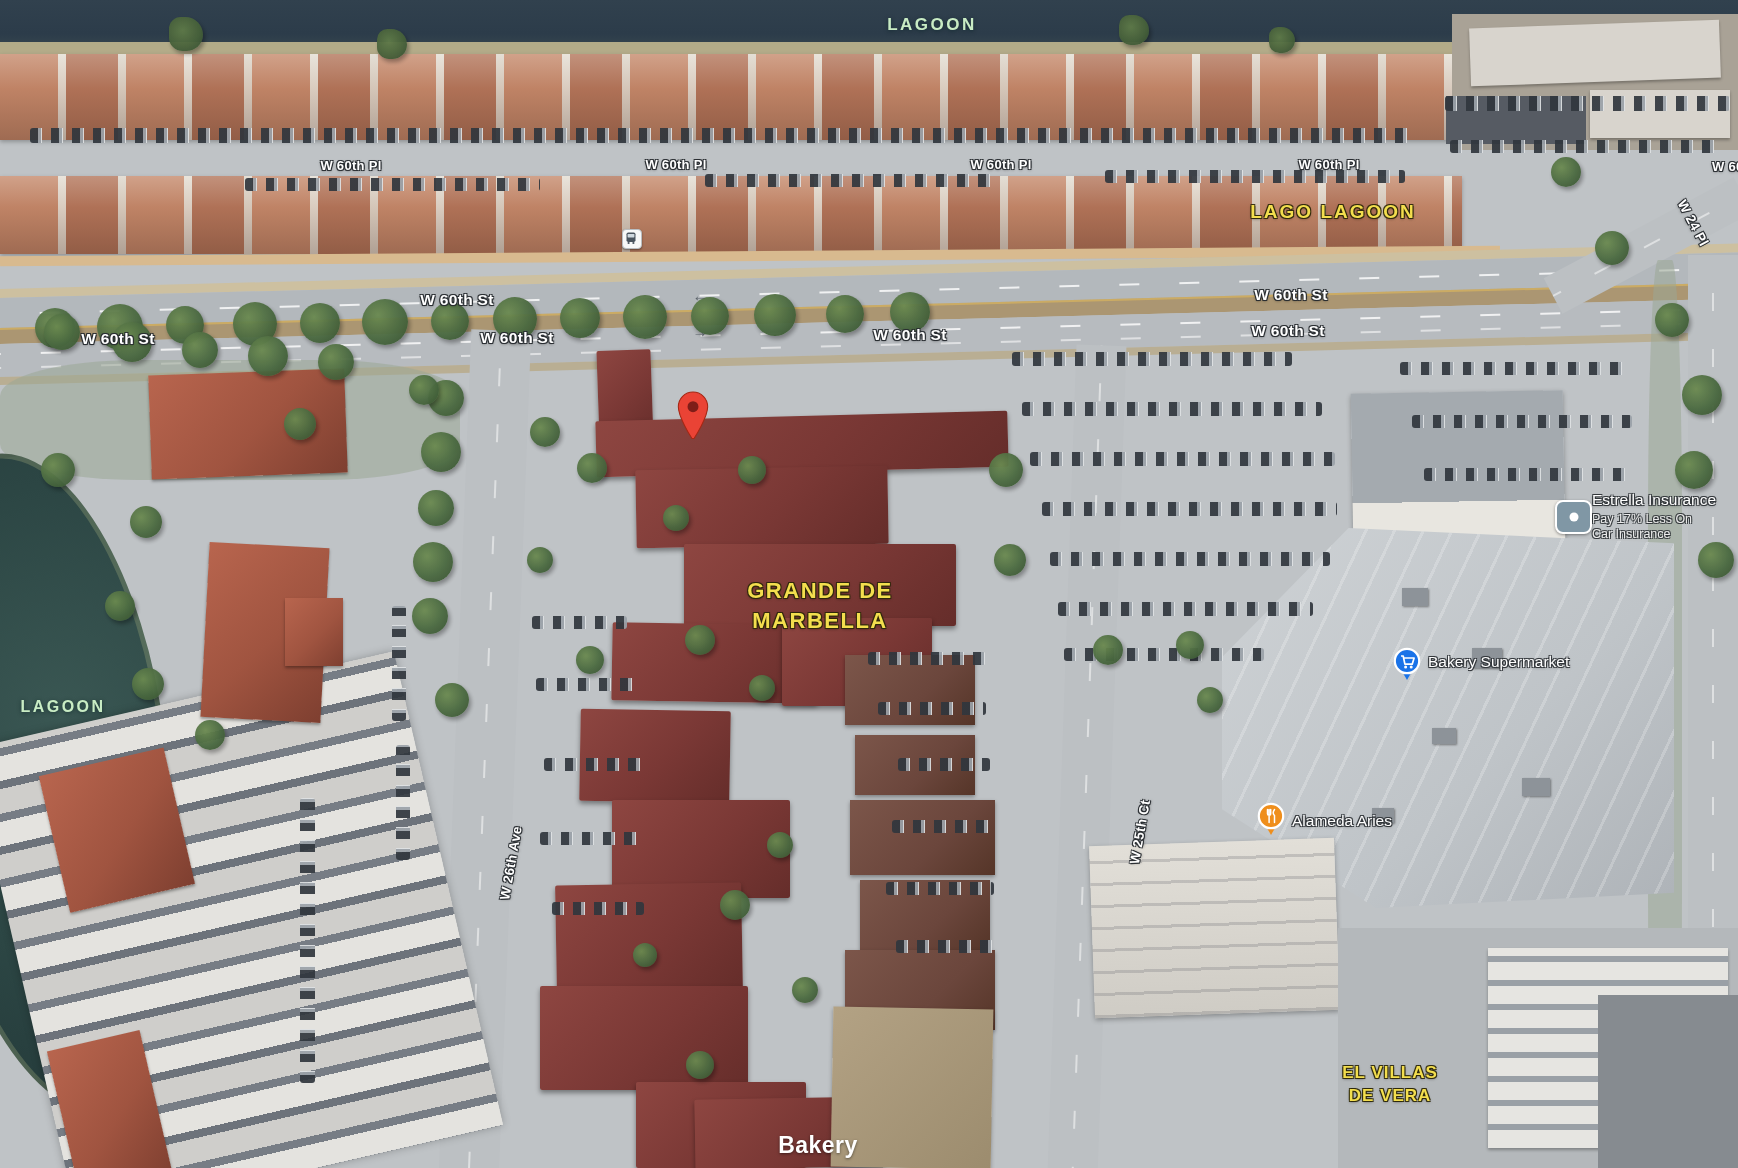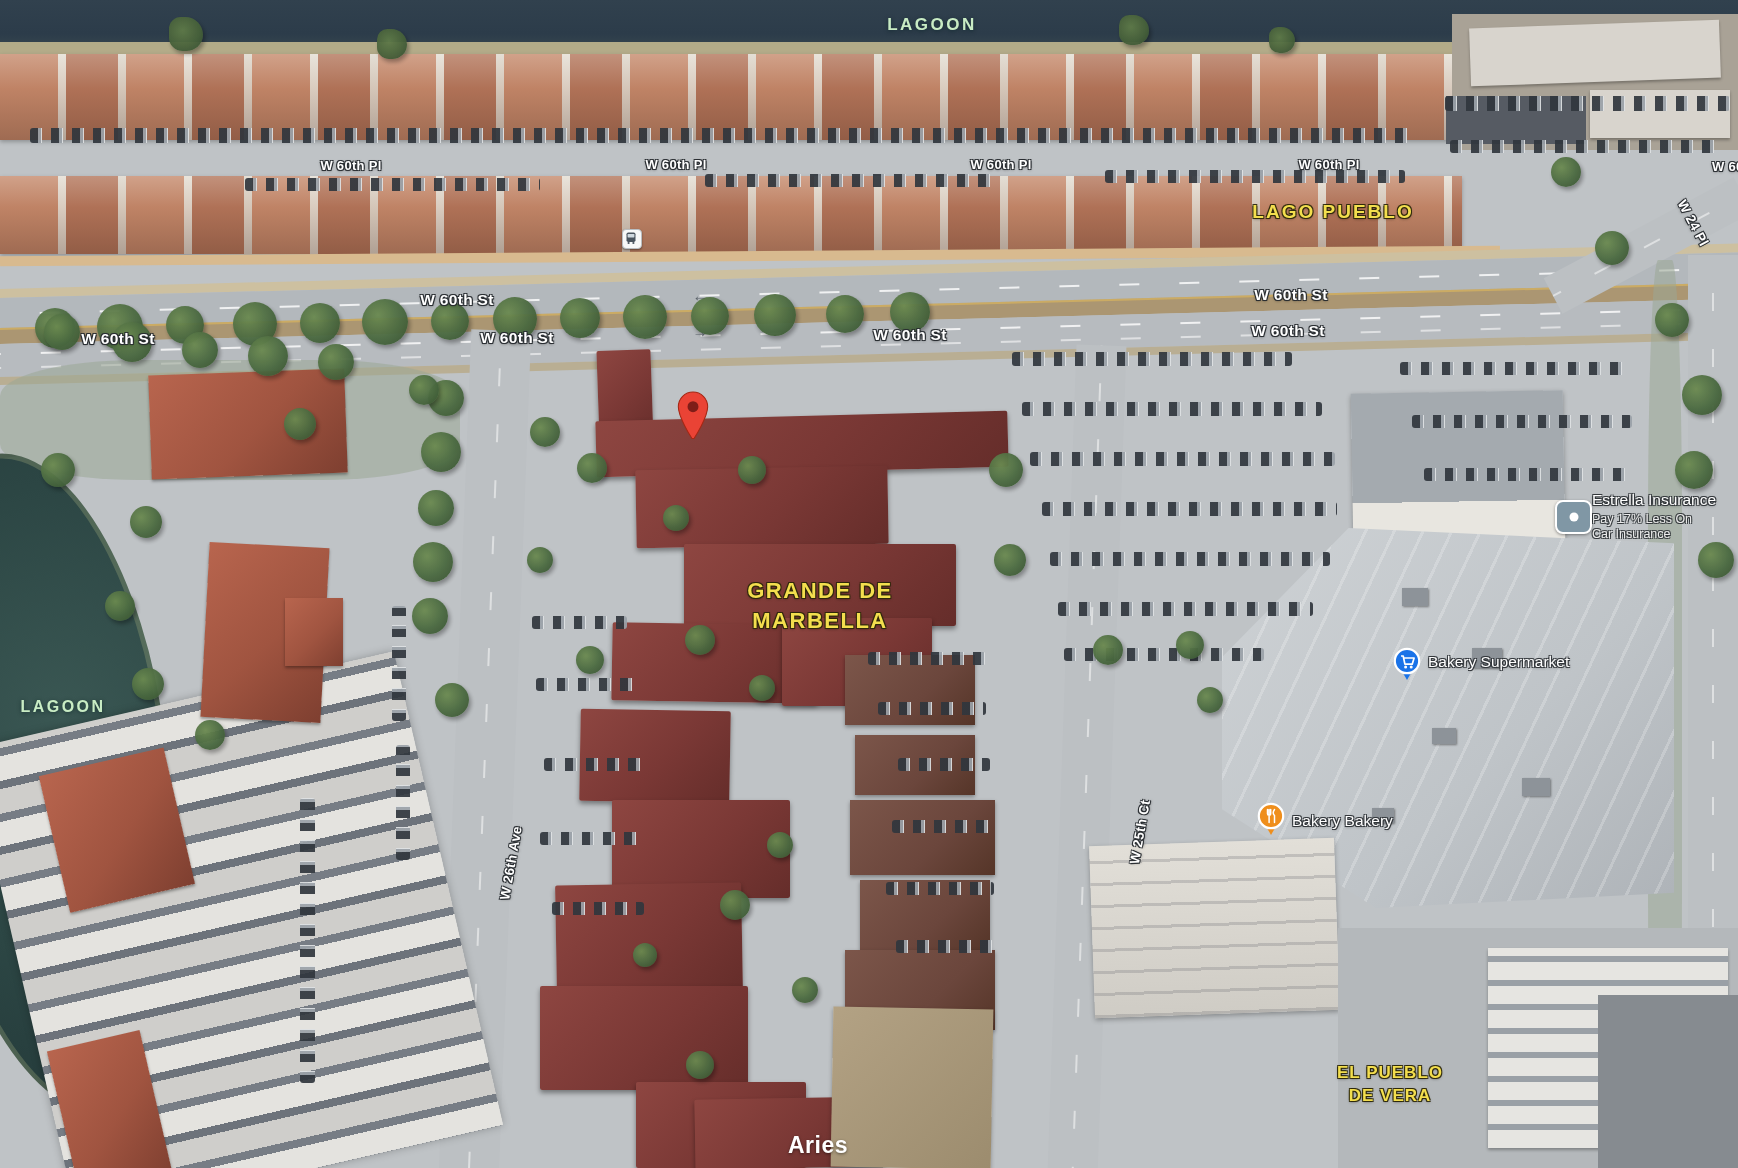--- a/index.html
+++ b/index.html
@@ -186,27 +186,27 @@
   <div class="lbl street street-big" style="left:457px;top:300px;">W 60th St</div>
   <div class="lbl street street-big" style="left:517px;top:338px;">W 60th St</div>
   <div class="lbl street street-big" style="left:910px;top:335px;">W 60th St</div>
   <div class="lbl street street-big" style="left:1291px;top:295px;">W 60th St</div>
   <div class="lbl street street-big" style="left:1288px;top:331px;">W 60th St</div>
 
   <div class="lbl street vstreet" style="left:511px;top:863px;transform:translate(-50%,-50%) rotate(-80deg);">W 26th Ave</div>
   <div class="lbl street vstreet" style="left:1140px;top:832px;transform:translate(-50%,-50%) rotate(-80deg);">W 25th Ct</div>
   <div class="lbl street vstreet" style="left:1693px;top:223px;transform:translate(-50%,-50%) rotate(62deg);">W 24 Pl</div>
 
-  <div class="lbl area" style="left:1333px;top:212px;">LAGO PUEBLO</div>
+  <div class="lbl area" style="left:1333px;top:212px;">LAGO LAGOON</div>
   <div class="lbl area" style="left:820px;top:606px;font-size:22px;letter-spacing:1.5px;">
     <div>GRANDE DE</div>
     <div>MARBELLA</div>
   </div>
   <div class="lbl area" style="left:1390px;top:1085px;font-size:17px;letter-spacing:1px;">
-    <div>EL PUEBLO</div>
+    <div>EL VILLAS</div>
     <div>DE VERA</div>
   </div>
 
   <div class="lbl waterlbl" style="left:932px;top:25px;">LAGOON</div>
   <div class="lbl waterlbl" style="left:63px;top:707px;font-size:16px;">LAGOON</div>
 
   <div class="lbl arrowmark" style="left:700px;top:295px;">←</div>
   <div class="lbl arrowmark" style="left:700px;top:331px;">→</div>
 
   <div class="adicon" style="left:1555px;top:500px;">
@@ -227,39 +227,39 @@
   </div>
   <div class="lbl poi-title anchor-l" style="left:1428px;top:662px;">Bakery Supermarket</div>
 
   <div class="poipin" style="left:1257px;top:802px;">
     <svg width="28" height="36" viewBox="0 0 28 36">
       <path d="M14 33 L10 26 H18 Z" fill="#ef8e1b"></path>
       <circle cx="14" cy="14" r="12.2" fill="#ef8e1b" stroke="#fff" stroke-width="2.2"></circle>
       <path d="M10.5 7.5v4.2c0 1 .8 1.6 1.6 1.6M13.7 7.5v4.2c0 1-.8 1.6-1.6 1.6m0-5.8v13m5.4-13c-1.5 2-1.5 4.5 0 6v7" stroke="#fff" stroke-width="1.5" fill="none" stroke-linecap="round"></path>
     </svg>
   </div>
-  <div class="lbl poi-title anchor-l" style="left:1292px;top:821px;">Bakery Bakery</div>
+  <div class="lbl poi-title anchor-l" style="left:1292px;top:821px;">Alameda Aries</div>
 
   <div class="busicon" style="left:622px;top:229px;">
     <svg width="16" height="16" viewBox="0 0 16 16" style="position:absolute;left:0;top:0;">
       <rect x="3.5" y="2.5" width="9" height="9.5" rx="1.8" fill="#4a545e"></rect>
       <rect x="4.6" y="4" width="6.8" height="3.4" rx=".6" fill="#cfd8de"></rect>
       <circle cx="5.6" cy="13" r="1.1" fill="#4a545e"></circle>
         <circle cx="10.4" cy="13" r="1.1" fill="#4a545e"></circle>
     </svg>
   </div>
 
   <div class="poipin" style="left:677px;top:391px;z-index:45;">
     <svg width="32" height="48" viewBox="0 0 24 36">
       <path d="M12 .8C5.9.8 1 5.7 1 11.8c0 7.6 9.3 22.4 10 23.5.5.7 1.5.7 2 0 .7-1.1 10-15.9 10-23.5C23 5.7 18.1.8 12 .8z" fill="#EA4335" stroke="#A52714" stroke-width=".8"></path>
       <circle cx="12" cy="11.8" r="4.1" fill="#7F1D18"></circle>
     </svg>
   </div>
 
-  <div class="lbl gwm" style="left:818px;top:1145px;">Aries</div>
+  <div class="lbl gwm" style="left:818px;top:1145px;">Bakery</div>
 <div class="tree" style="left: 35px; top: 308px; width: 40px; height: 40px; z-index: 10;"></div>
     <div class="tree" style="left: 97px; top: 304px; width: 46px; height: 46px; z-index: 10;"></div>
     <div class="tree" style="left: 166px; top: 306px; width: 38px; height: 38px; z-index: 10;"></div>
     <div class="tree" style="left: 233px; top: 302px; width: 44px; height: 44px; z-index: 10;"></div>
     <div class="tree" style="left: 300px; top: 303px; width: 40px; height: 40px; z-index: 10;"></div>
     <div class="tree" style="left: 362px; top: 299px; width: 46px; height: 46px; z-index: 10;"></div>
     <div class="tree" style="left: 431px; top: 302px; width: 38px; height: 38px; z-index: 10;"></div>
     <div class="tree" style="left: 493px; top: 297px; width: 44px; height: 44px; z-index: 10;"></div>
     <div class="tree" style="left: 560px; top: 298px; width: 40px; height: 40px; z-index: 10;"></div>
     <div class="tree" style="left: 623px; top: 295px; width: 44px; height: 44px; z-index: 10;"></div>

